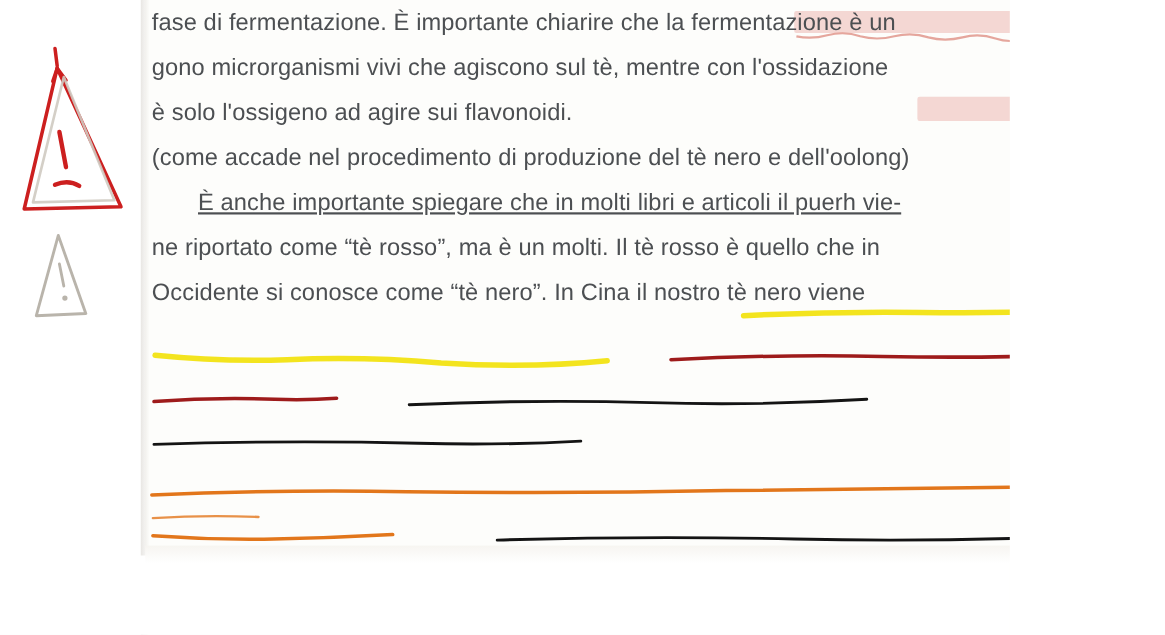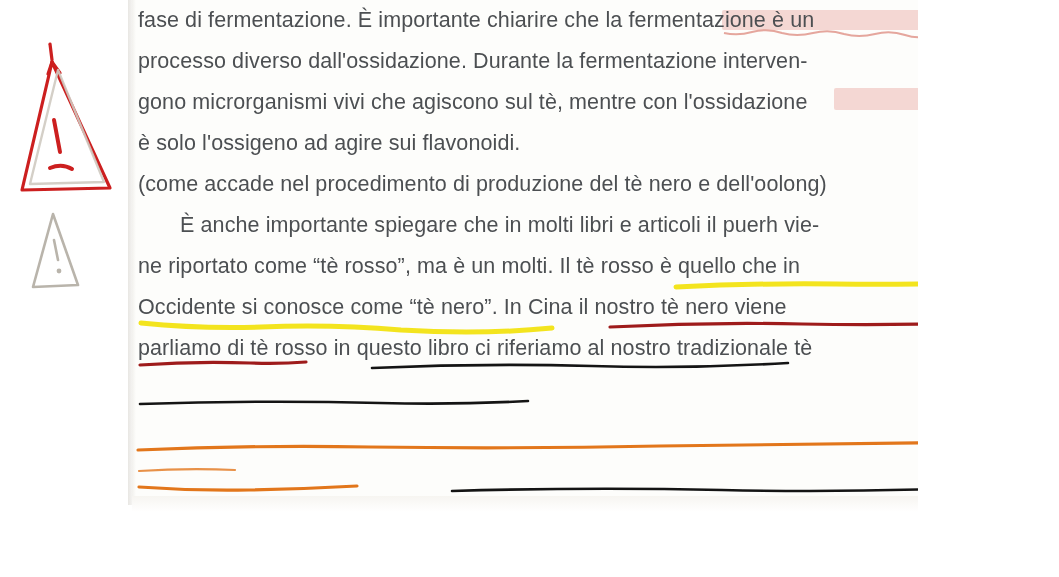--- a/index.html
+++ b/index.html
@@ -75,21 +75,21 @@
   }
   .line {
     position: relative;
     height: 41px;
     line-height: 41px;
     font-size: 21.5px;
     color: #4c4f52;
     letter-spacing: 0.1px;
     white-space: nowrap;
   }
-  .indent { padding-left: 42px; }
+  .indent { padding-left: 42px; text-decoration: underline; }
 
   
   .hl {
     position: absolute;
     border-radius: 2px;
     opacity: 0.45;
   }
 
   svg.ink {
     position: absolute;
@@ -116,28 +116,26 @@
   <div class="page-edge"></div>
   <div class="binding"></div>
   <div class="binding-inner"></div>
   <div class="binding-inner2"></div>
 
   <div class="hl" style="left:722px; top:10px; width:207px; height:20px; background:#e8a9a2;"></div>
   <div class="hl" style="left:834px; top:88px; width:152px; height:22px; background:#e8a9a2;"></div>
 
   <div class="text-block">
     <div class="line">fase di fermentazione. È importante chiarire che la fermentazione è un</div>
-    <div class="line">processo diverso dall'ossidazione. Durante la fermentazione interven-</div>
     <div class="line">gono microrganismi vivi che agiscono sul tè, mentre con l'ossidazione</div>
     <div class="line">è solo l'ossigeno ad agire sui flavonoidi.</div>
     <div class="line">(come accade nel procedimento di produzione del tè nero e dell'oolong)</div>
     <div class="line indent">È anche importante spiegare che in molti libri e articoli il puerh vie-</div>
     <div class="line">ne riportato come “tè rosso”, ma è un molti. Il tè rosso è quello che in</div>
     <div class="line">Occidente si conosce come “tè nero”. In Cina il nostro tè nero viene</div>
-    <div class="line">parliamo di tè rosso in questo libro ci riferiamo al nostro tradizionale tè</div>
   </div>
 
   <div class="bottom-white"></div>
   <div class="bottom-fade"></div>
 
   <svg class="ink" viewBox="0 0 1059 577">
 
     <path d="M724 33 q14 3 28 -1 q16 -4 30 1 q15 4 31 0 q16 -4 31 1 q15 4 31 0 q15 -4 30 1 q12 4 22 1" stroke="#e0968c" stroke-width="2" fill="none" opacity="0.85"></path>
 
     <path d="M676 287 q80 -4 160 -3 q80 1 154 -2" stroke="#f2e312" stroke-width="5" fill="none" stroke-linecap="round" opacity="0.95"></path>

